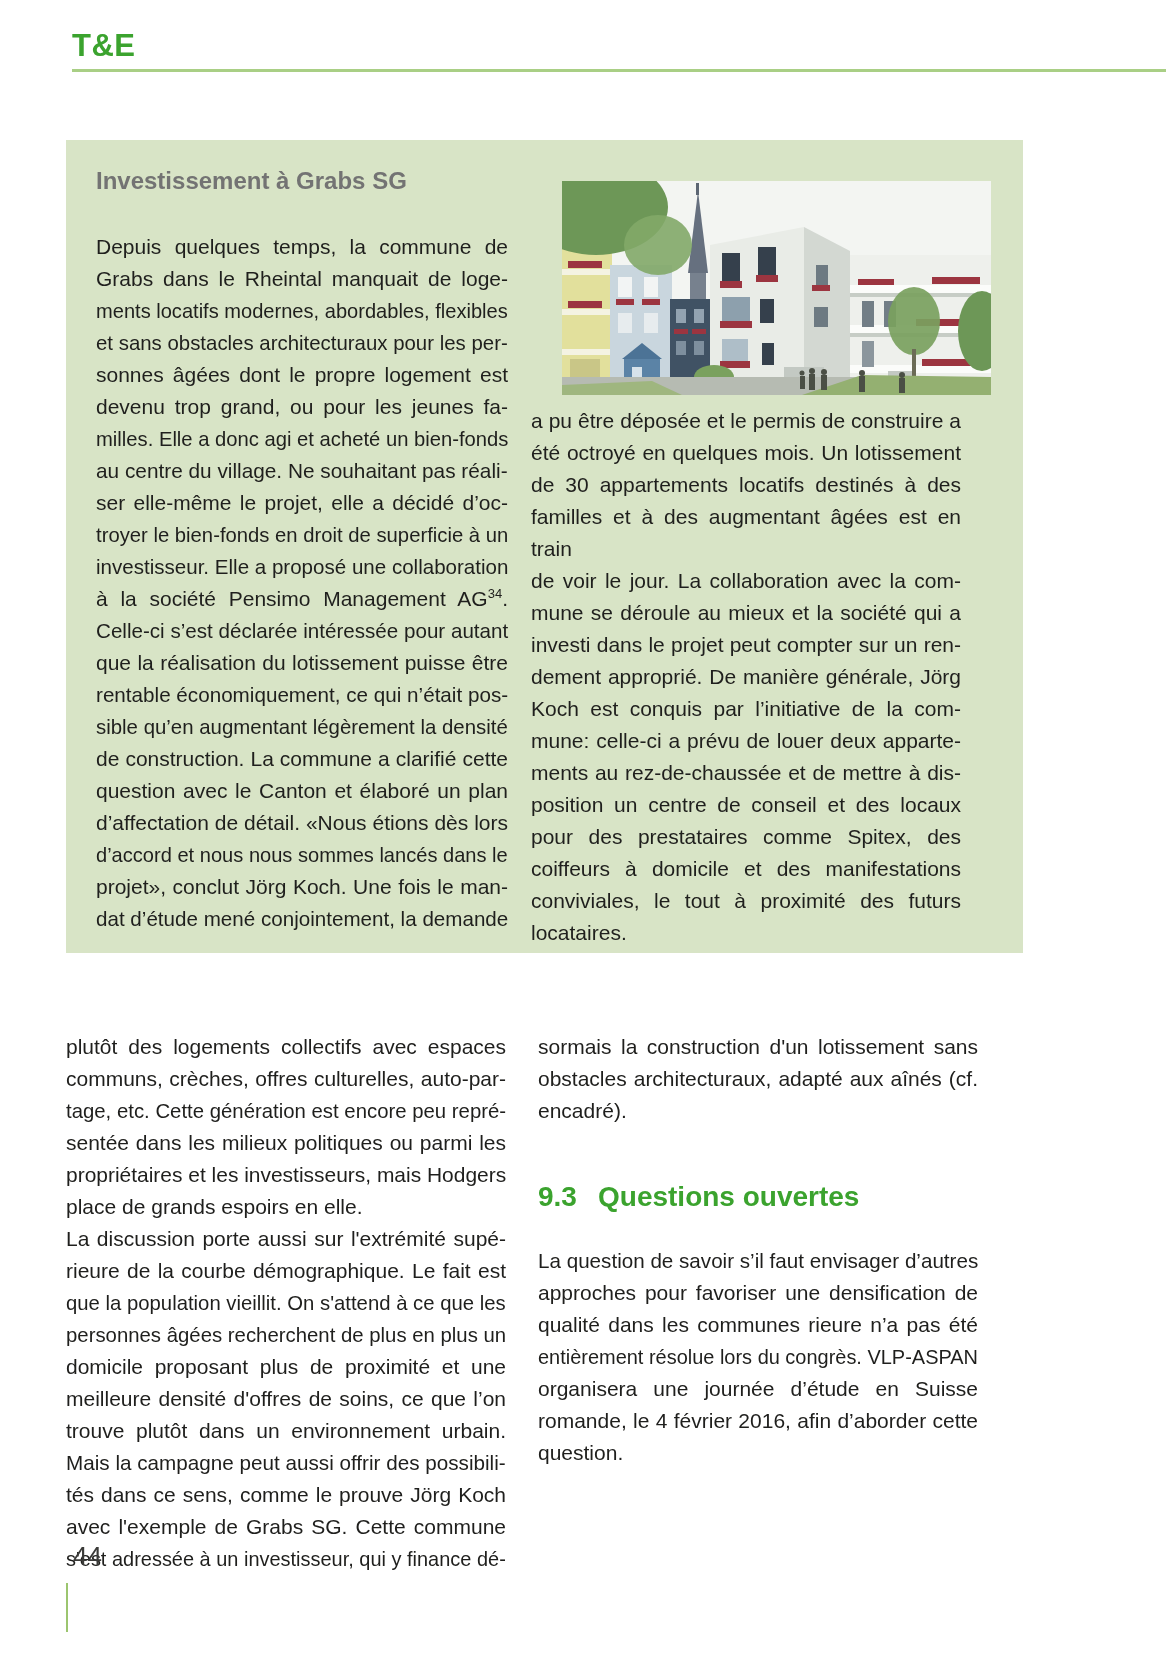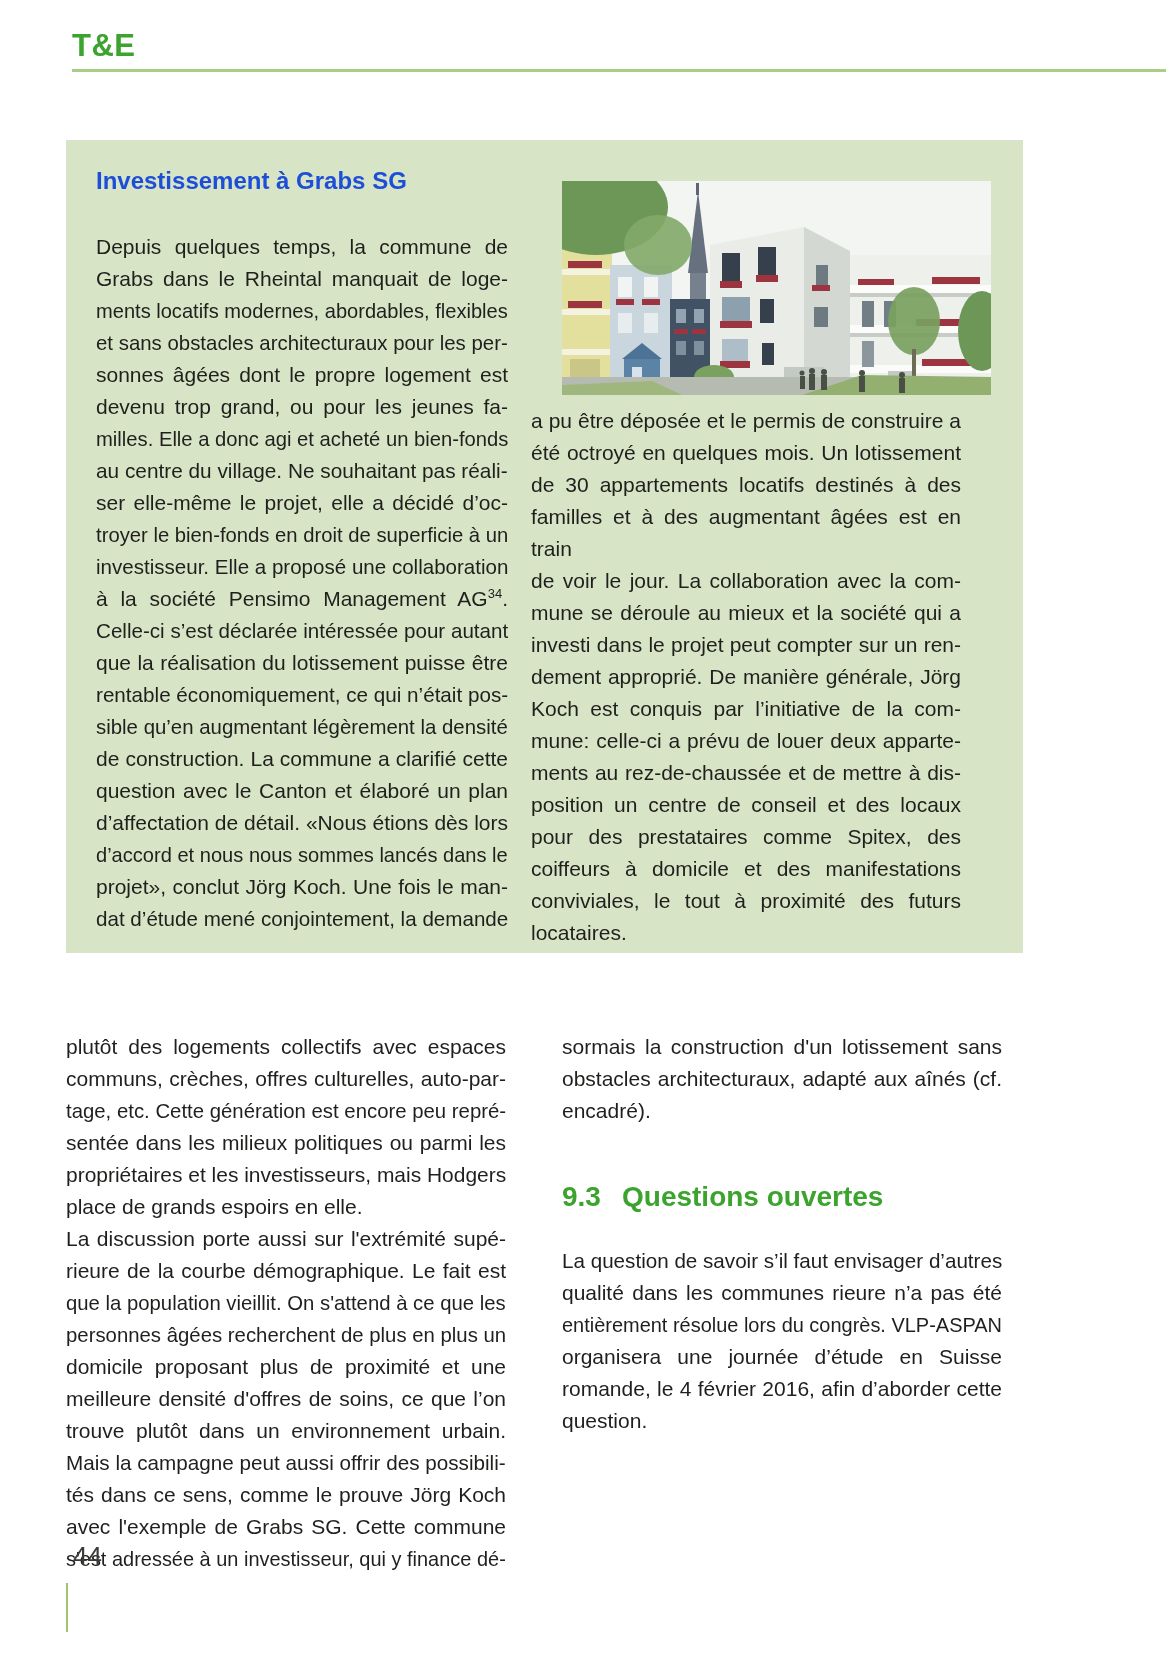--- a/index.html
+++ b/index.html
@@ -5,27 +5,27 @@
   html,body{margin:0;padding:0;background:#ffffff;}
   .page{
     position:relative;width:1166px;height:1654px;background:#fff;overflow:hidden;
     font-family:"Liberation Sans", sans-serif;color:var(--text,#1f1f1d);
   }
   
   .logo{position:absolute;left:72px;top:28px;font-size:31px;font-weight:bold;color:var(--green,#3ba32e);letter-spacing:.5px;}
   .header-rule{position:absolute;left:72px;right:0;top:69px;height:3px;background:var(--rule,#a9cf85);}
   
   .greenbox{position:absolute;left:66px;top:140px;width:957px;height:813px;background:var(--boxbg,#d8e4c6);box-sizing:border-box;}
-  .box-title{margin:28px 30px 0 30px;font-size:24px;line-height:26px;font-weight:bold;color:#1d4ed8;}
+  .box-title{margin:28px 30px 0 30px;font-size:24px;line-height:26px;font-weight:bold;color:#737373;}
   .box-cols{display:flex;margin:37px 30px 0 30px;gap:23px;}
   .bcol-left{width:412px;}
   .bcol-right{width:430px;padding-top:174px;box-sizing:border-box;}
   .photo{position:absolute;left:496px;top:41px;width:429px;height:214px;overflow:hidden;}
   
-  .bodycols{position:absolute;left:66px;top:1031px;display:flex;gap:56px;}
+  .bodycols{position:absolute;left:66px;top:1031px;display:flex;gap:32px;}
   .col-l{width:440px;}
   .col-r{width:440px;}
   .sec-head{display:flex;margin:53px 0 31px 0;font-size:28px;line-height:34px;font-weight:bold;color:var(--green,#3ba32e);}
   .sec-num{width:60px;flex:0 0 60px;}
   
   .tline{font-size:21px;line-height:32px;text-align:justify;text-align-last:justify;color:var(--text,#1f1f1d);overflow:visible;}
   .tline.plain{text-align-last:auto;}
   .tline sup{font-size:13px;line-height:0;}
   
   .pagenum-bar{position:absolute;left:66px;top:1583px;width:2px;height:49px;background:#9cc56f;}
@@ -226,20 +226,21 @@
           <div class="tline">sormais la construction d'un lotissement sans</div>
           <div class="tline">obstacles architecturaux, adapté aux aînés (cf.</div>
           <div class="tline plain">encadré).</div>
         </div>
       <h3 class="sec-head">
         <span class="sec-num">9.3</span>
         <span>Questions ouvertes</span>
       </h3>
       <div>
           <div class="tline" style="white-space: nowrap; transform-origin: left center; transform: scaleX(0.982143);">La question de savoir s’il faut envisager d’autres</div>
+          <div class="tline">approches pour favoriser une densification de</div>
           <div class="tline">qualité dans les communes rieure n’a pas été</div>
           <div class="tline" style="white-space: nowrap; transform-origin: left center; transform: scaleX(0.950324);">entièrement résolue lors du congrès. VLP-ASPAN</div>
           <div class="tline">organisera une journée d’étude en Suisse</div>
           <div class="tline">romande, le 4 février 2016, afin d’aborder cette</div>
           <div class="tline plain">question.</div>
         </div>
     </div>
   </section>
 
   <div class="pagenum-bar"></div>

